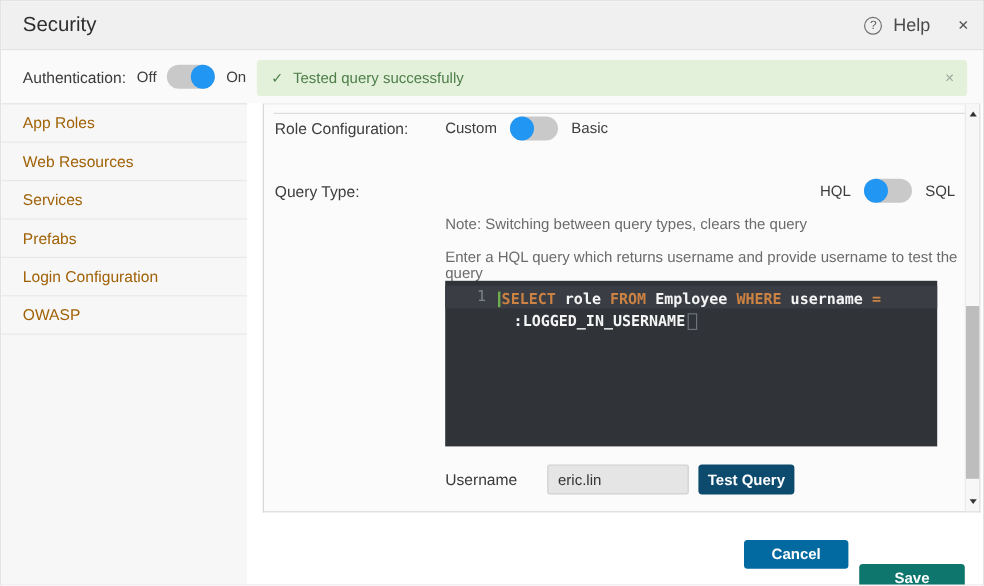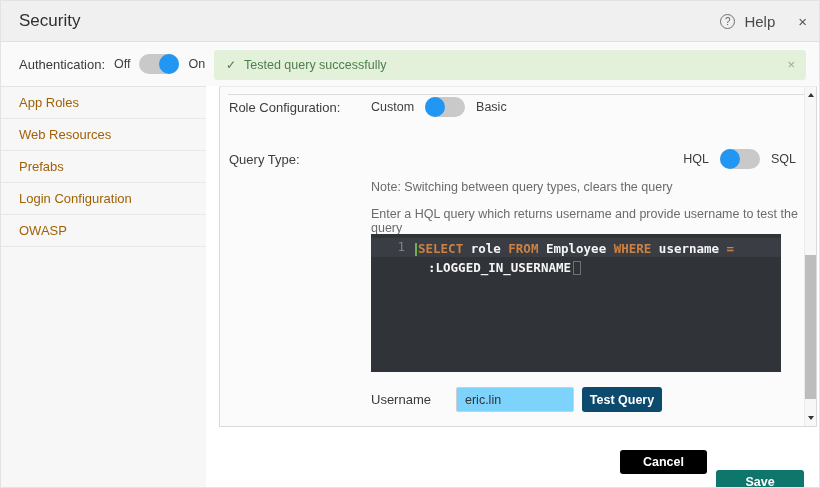--- a/index.html
+++ b/index.html
@@ -63,37 +63,37 @@
   .tok-plain { color:#f5f5f5; }
   .caret { display:inline-block; width:2px; height:13px; background:#6fae4e; vertical-align:middle;
            margin-right:1px; }
   .code-line2 { padding-left:13px; }
   .box-cursor { display:inline-block; width:8px; height:14px; border:1px solid #6d727a;
                 vertical-align:text-bottom; margin-left:2px; }
 
   
   .urow { position:absolute; left:151px; top:300px; display:flex; align-items:center; }
   .ulabel { font-size:13px; color:#3a3a3a; width:85px; }
-  .uinput { width:118px; height:25px; border:1px solid #cfcfcf; border-radius:2px; background:#7dd3fc;
+  .uinput { width:118px; height:25px; border:1px solid #cfcfcf; border-radius:2px; background:#e5e5e5;
             font-size:12.5px; color:#333; padding:0 8px; font-family:"Liberation Sans", sans-serif; }
   .btn { border:none; border-radius:3px; color:#fff; font-size:12.5px; font-weight:600;
          font-family:"Liberation Sans", sans-serif; cursor:pointer; }
   .btn-test { margin-left:8px; width:80px; height:25px; background:#0c4a6e; }
 
   
   .sbar { position:absolute; right:0; top:0; width:12px; height:100%; background:#f7f7f7;
           border-left:1px solid #ebebeb; }
   .sb-arrow { position:absolute; left:3px; width:0; height:0; border-left:3px solid transparent;
               border-right:3px solid transparent; }
   .sb-up { top:6px; border-bottom:4px solid #333; }
   .sb-down { bottom:6px; border-top:4px solid #333; }
   .sb-thumb { position:absolute; left:0; top:168px; width:11px; height:144px; background:#bdbdbd; }
 
   
-  .btn-cancel { position:absolute; top:364px; right:112px; width:87px; height:24px; background:#000000; }
+  .btn-cancel { position:absolute; top:364px; right:112px; width:87px; height:24px; background:#0369a1; }
   .btn-save   { position:absolute; top:384px; right:15px;  width:88px; height:24px; background:#0f766e;text-align:center; }
 </style>
 </head>
 <body>
 
 <div class="page">
 
   <div class="hdr">
     <div class="hdr-title">Security</div>
     <div class="hdr-right">
@@ -115,20 +115,21 @@
     <div class="banner">
       <span class="banner-check">✓</span>
       <span class="banner-msg">Tested query successfully</span>
       <span class="banner-x">×</span>
     </div>
   </div>
 
   <div class="sidebar" id="sidebar-nav">
       <div class="side-item">App Roles</div>
       <div class="side-item">Web Resources</div>
+      <div class="side-item">Services</div>
       <div class="side-item">Prefabs</div>
       <div class="side-item">Login Configuration</div>
       <div class="side-item">OWASP</div>
     </div>
 
   <div class="content">
     <div class="panel">
       <hr class="panel-hr">
 
       <div class="frow" style="top:5px;">

